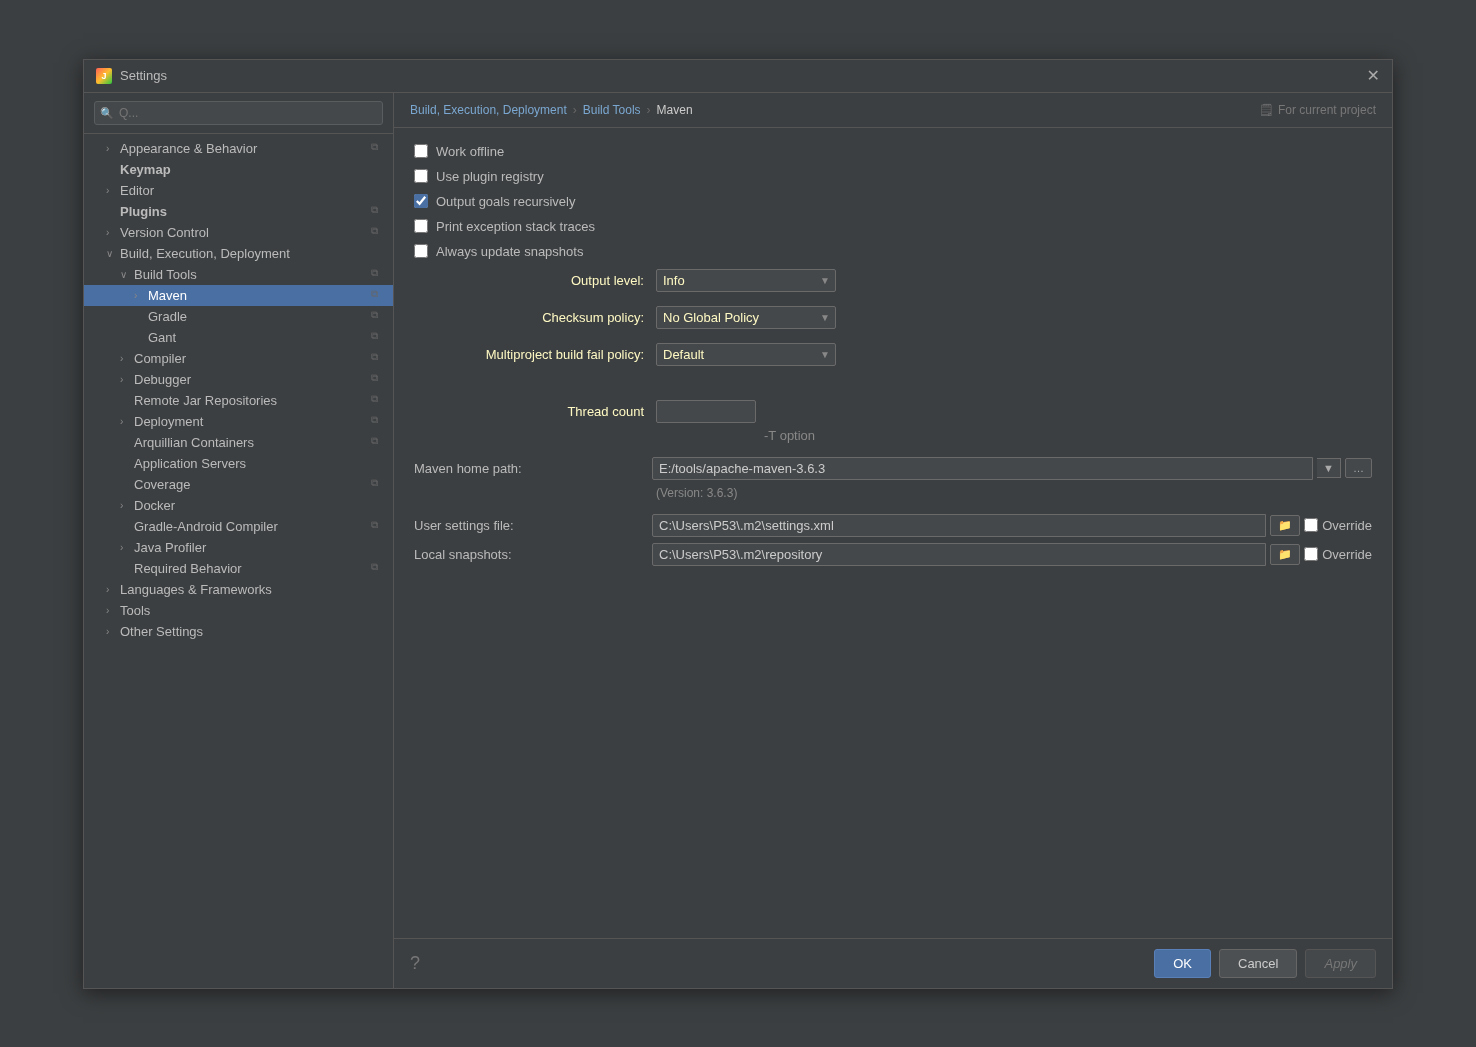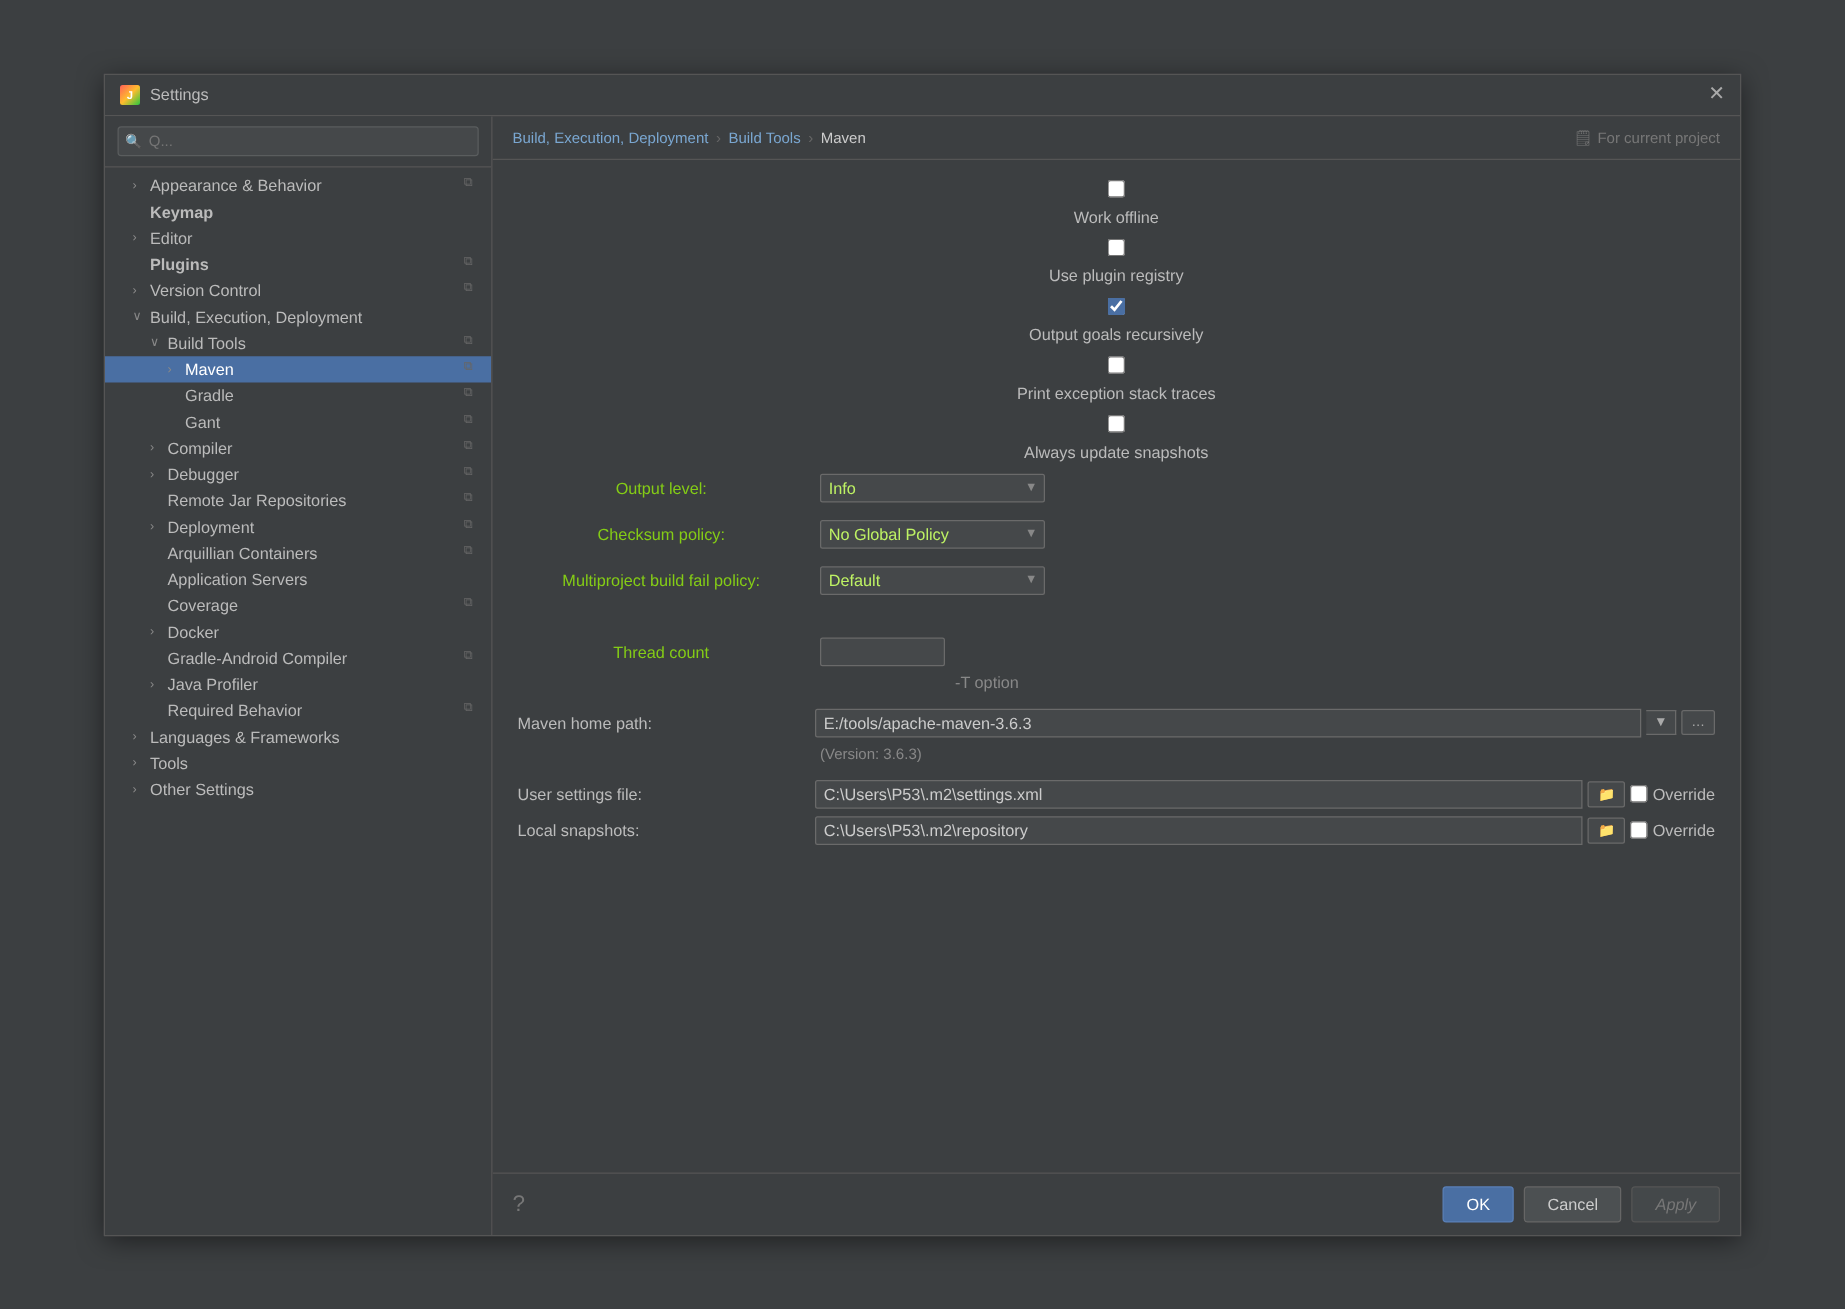--- a/index.html
+++ b/index.html
@@ -174,57 +174,56 @@
       padding: 16px 20px;
     }
     .settings-content::-webkit-scrollbar { width: 6px; }
     .settings-content::-webkit-scrollbar-track { background: #3c3f41; }
     .settings-content::-webkit-scrollbar-thumb { background: #555; border-radius: 3px; }
     .checkbox-row {
       display: flex;
       align-items: center;
       margin-bottom: 10px;
       gap: 8px;
-      flex-direction: column;
     }
     .checkbox-row input[type="checkbox"] {
       width: 14px;
       height: 14px;
       accent-color: #4a6fa3;
       cursor: pointer;
     }
     .checkbox-label {
       color: #bbbbbb;
       font-size: 13px;
       cursor: pointer;
     }
     .form-row {
       display: flex;
       align-items: center;
       margin-bottom: 14px;
       gap: 12px;
     }
     .form-label {
       width: 230px;
-      color: #84cc16;
-      font-size: 13px;
-      flex-shrink: 0;
-      text-align: center;
+      color: #fef9c3;
+      font-size: 13px;
+      flex-shrink: 0;
+      text-align: right;
     }
     .form-control-area {
       display: flex;
       align-items: center;
       gap: 8px;
       flex: 1;
     }
     select.combo {
       background: #45484a;
       border: 1px solid #6a6a6a;
       border-radius: 2px;
-      color: #bef264;
+      color: #fef9c3;
       padding: 3px 6px;
       font-size: 13px;
       cursor: pointer;
       outline: none;
       min-width: 180px;
       appearance: none;
       -webkit-appearance: none;
     }
     .select-wrapper {
       position: relative;

